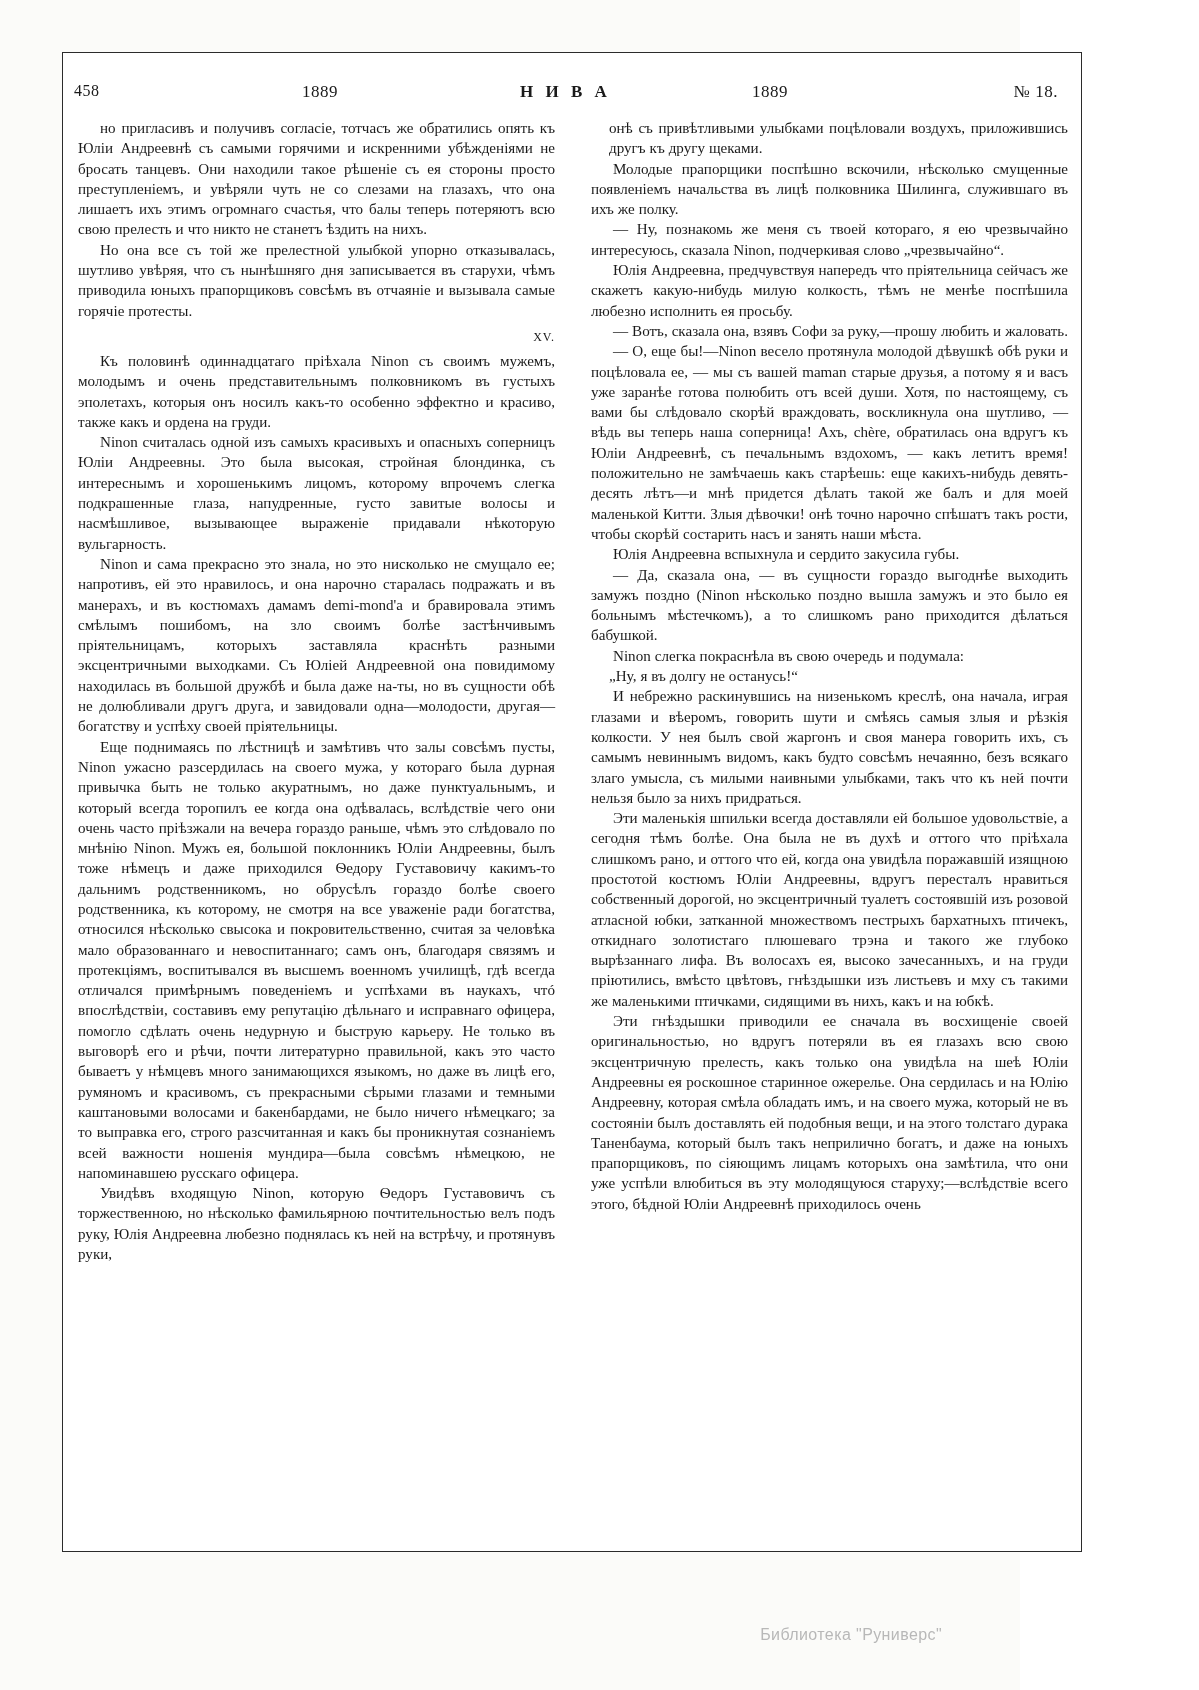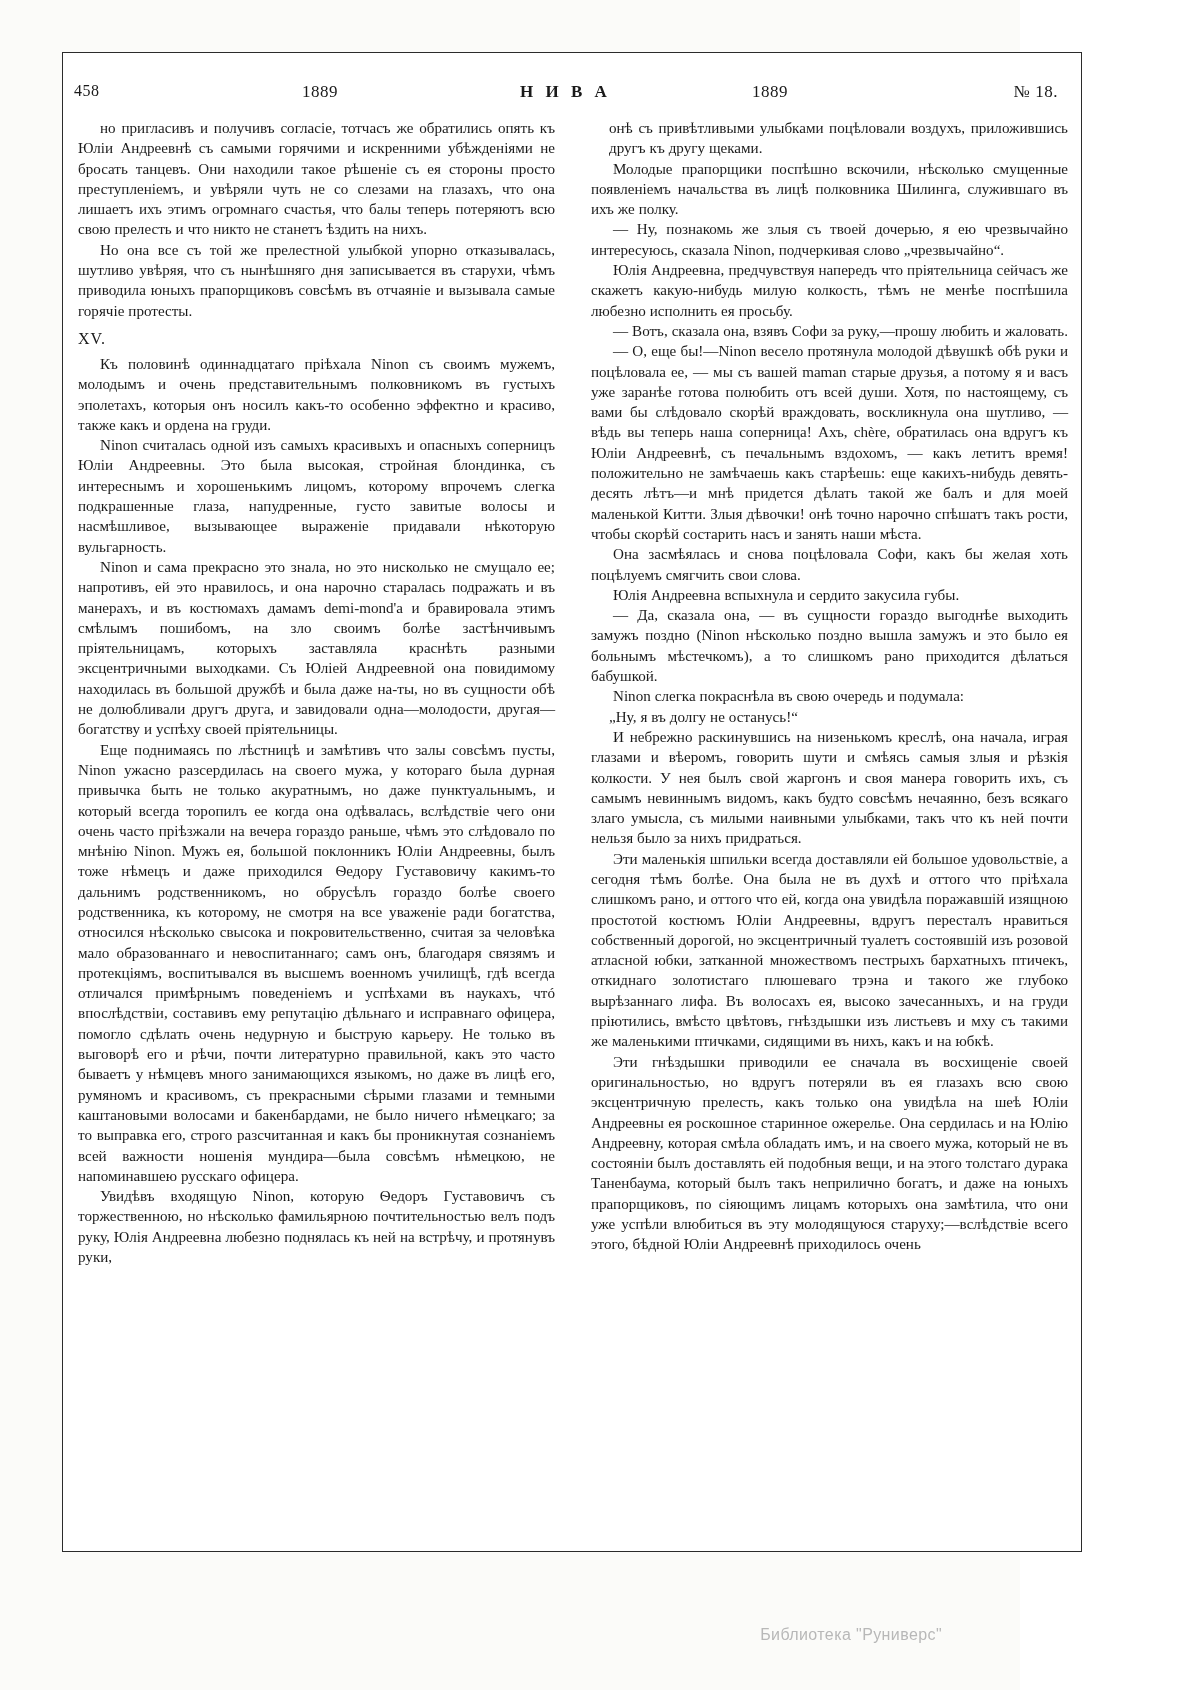--- a/index.html
+++ b/index.html
@@ -90,22 +90,22 @@
     line-height: 20.3px;
     text-indent: 22px;
     hyphens: manual;
     word-spacing: 0.2px;
   }
   .col p.noindent {
     text-indent: 0;
     margin-left: 18px;
   }
   .section-num {
-    text-align: left;
-    font-size: 16px;
+    text-align: right;
+    font-size: 12px;
     margin: 9px 0 6px 0;
     letter-spacing: 1px;
   }
   .watermark {
     position: absolute;
     right: 78px;
     bottom: 46px;
     font-family: "Liberation Sans", sans-serif;
     font-size: 16px;
     color: #b8b8b8;
@@ -136,25 +136,24 @@
       <p>Къ половинѣ одиннадцатаго пріѣхала Ninon съ своимъ мужемъ, молодымъ и очень представительнымъ полковникомъ въ густыхъ эполетахъ, которыя онъ носилъ какъ-то особенно эффектно и красиво, также какъ и ордена на груди.</p>
       <p>Ninon считалась одной изъ самыхъ красивыхъ и опасныхъ соперницъ Юліи Андреевны. Это была высокая, стройная блондинка, съ интереснымъ и хорошенькимъ лицомъ, которому впрочемъ слегка подкрашенные глаза, напудренные, густо завитые волосы и насмѣшливое, вызывающее выраженіе придавали нѣкоторую вульгарность.</p>
       <p>Ninon и сама прекрасно это знала, но это нисколько не смущало ее; напротивъ, ей это нравилось, и она нарочно старалась подражать и въ манерахъ, и въ костюмахъ дамамъ demi-mond'a и бравировала этимъ смѣлымъ пошибомъ, на зло своимъ болѣе застѣнчивымъ пріятельницамъ, которыхъ заставляла краснѣть разными эксцентричными выходками. Съ Юліей Андреевной она повидимому находилась въ большой дружбѣ и была даже на-ты, но въ сущности обѣ не долюбливали другъ друга, и завидовали одна—молодости, другая—богатству и успѣху своей пріятельницы.</p>
       <p>Еще поднимаясь по лѣстницѣ и замѣтивъ что залы совсѣмъ пусты, Ninon ужасно разсердилась на своего мужа, у котораго была дурная привычка быть не только акуратнымъ, но даже пунктуальнымъ, и который всегда торопилъ ее когда она одѣвалась, вслѣдствіе чего они очень часто пріѣзжали на вечера гораздо раньше, чѣмъ это слѣдовало по мнѣнію Ninon. Мужъ ея, большой поклонникъ Юліи Андреевны, былъ тоже нѣмецъ и даже приходился Ѳедору Густавовичу какимъ-то дальнимъ родственникомъ, но обрусѣлъ гораздо болѣе своего родственника, къ которому, не смотря на все уваженіе ради богатства, относился нѣсколько свысока и покровительственно, считая за человѣка мало образованнаго и невоспитаннаго; самъ онъ, благодаря связямъ и протекціямъ, воспитывался въ высшемъ военномъ училищѣ, гдѣ всегда отличался примѣрнымъ поведеніемъ и успѣхами въ наукахъ, чтó впослѣдствіи, составивъ ему репутацію дѣльнаго и исправнаго офицера, помогло сдѣлать очень недурную и быструю карьеру. Не только въ выговорѣ его и рѣчи, почти литературно правильной, какъ это часто бываетъ у нѣмцевъ много занимающихся языкомъ, но даже въ лицѣ его, румяномъ и красивомъ, съ прекрасными сѣрыми глазами и темными каштановыми волосами и бакенбардами, не было ничего нѣмецкаго; за то выправка его, строго разсчитанная и какъ бы проникнутая сознаніемъ всей важности ношенія мундира—была совсѣмъ нѣмецкою, не напоминавшею русскаго офицера.</p>
       <p>Увидѣвъ входящую Ninon, которую Ѳедоръ Густавовичъ съ торжественною, но нѣсколько фамильярною почтительностью велъ подъ руку, Юлія Андреевна любезно поднялась къ ней на встрѣчу, и протянувъ руки,</p>
     </div>
 
     <div class="col">
       <p class="noindent">онѣ съ привѣтливыми улыбками поцѣловали воздухъ, приложившись другъ къ другу щеками.</p>
       <p>Молодые прапорщики поспѣшно вскочили, нѣсколько смущенные появленіемъ начальства въ лицѣ полковника Шилинга, служившаго въ ихъ же полку.</p>
-      <p>— Ну, познакомь же злыя съ твоей дочерью, я ею чрезвычайно интересуюсь, сказала Ninon, подчеркивая слово „чрезвычайно“.</p>
+      <p>— Ну, познакомь же меня съ твоей котораго, я ею чрезвычайно интересуюсь, сказала Ninon, подчеркивая слово „чрезвычайно“.</p>
       <p>Юлія Андреевна, предчувствуя напередъ что пріятельница сейчасъ же скажетъ какую-нибудь милую колкость, тѣмъ не менѣе поспѣшила любезно исполнить ея просьбу.</p>
       <p>— Вотъ, сказала она, взявъ Софи за руку,—прошу любить и жаловать.</p>
       <p>— О, еще бы!—Ninon весело протянула молодой дѣвушкѣ обѣ руки и поцѣловала ее, — мы съ вашей maman старые друзья, а потому я и васъ уже заранѣе готова полюбить отъ всей души. Хотя, по настоящему, съ вами бы слѣдовало скорѣй враждовать, воскликнула она шутливо, — вѣдь вы теперь наша соперница! Ахъ, chère, обратилась она вдругъ къ Юліи Андреевнѣ, съ печальнымъ вздохомъ, — какъ летитъ время! положительно не замѣчаешь какъ старѣешь: еще какихъ-нибудь девять-десять лѣтъ—и мнѣ придется дѣлать такой же балъ и для моей маленькой Китти. Злыя дѣвочки! онѣ точно нарочно спѣшатъ такъ рости, чтобы скорѣй состарить насъ и занять наши мѣста.</p>
-      <p>Она засмѣялась и снова поцѣловала Софи, какъ бы желая хоть поцѣлуемъ смягчить свои слова.</p>
       <p>Юлія Андреевна вспыхнула и сердито закусила губы.</p>
       <p>— Да, сказала она, — въ сущности гораздо выгоднѣе выходить замужъ поздно (Ninon нѣсколько поздно вышла замужъ и это было ея больнымъ мѣстечкомъ), а то слишкомъ рано приходится дѣлаться бабушкой.</p>
       <p>Ninon слегка покраснѣла въ свою очередь и подумала:</p>
       <p class="noindent">„Ну, я въ долгу не останусь!“</p>
       <p>И небрежно раскинувшись на низенькомъ креслѣ, она начала, играя глазами и вѣеромъ, говорить шути и смѣясь самыя злыя и рѣзкія колкости. У нея былъ свой жаргонъ и своя манера говорить ихъ, съ самымъ невиннымъ видомъ, какъ будто совсѣмъ нечаянно, безъ всякаго злаго умысла, съ милыми наивными улыбками, такъ что къ ней почти нельзя было за нихъ придраться.</p>
       <p>Эти маленькія шпильки всегда доставляли ей большое удовольствіе, а сегодня тѣмъ болѣе. Она была не въ духѣ и оттого что пріѣхала слишкомъ рано, и оттого что ей, когда она увидѣла поражавшій изящною простотой костюмъ Юліи Андреевны, вдругъ пересталъ нравиться собственный дорогой, но эксцентричный туалетъ состоявшій изъ розовой атласной юбки, затканной множествомъ пестрыхъ бархатныхъ птичекъ, откиднаго золотистаго плюшеваго трэна и такого же глубоко вырѣзаннаго лифа. Въ волосахъ ея, высоко зачесанныхъ, и на груди пріютились, вмѣсто цвѣтовъ, гнѣздышки изъ листьевъ и мху съ такими же маленькими птичками, сидящими въ нихъ, какъ и на юбкѣ.</p>
       <p>Эти гнѣздышки приводили ее сначала въ восхищеніе своей оригинальностью, но вдругъ потеряли въ ея глазахъ всю свою эксцентричную прелесть, какъ только она увидѣла на шеѣ Юліи Андреевны ея роскошное старинное ожерелье. Она сердилась и на Юлію Андреевну, которая смѣла обладать имъ, и на своего мужа, который не въ состояніи былъ доставлять ей подобныя вещи, и на этого толстаго дурака Таненбаума, который былъ такъ неприлично богатъ, и даже на юныхъ прапорщиковъ, по сіяющимъ лицамъ которыхъ она замѣтила, что они уже успѣли влюбиться въ эту молодящуюся старуху;—вслѣдствіе всего этого, бѣдной Юліи Андреевнѣ приходилось очень</p>
     </div>
 
   </div>

